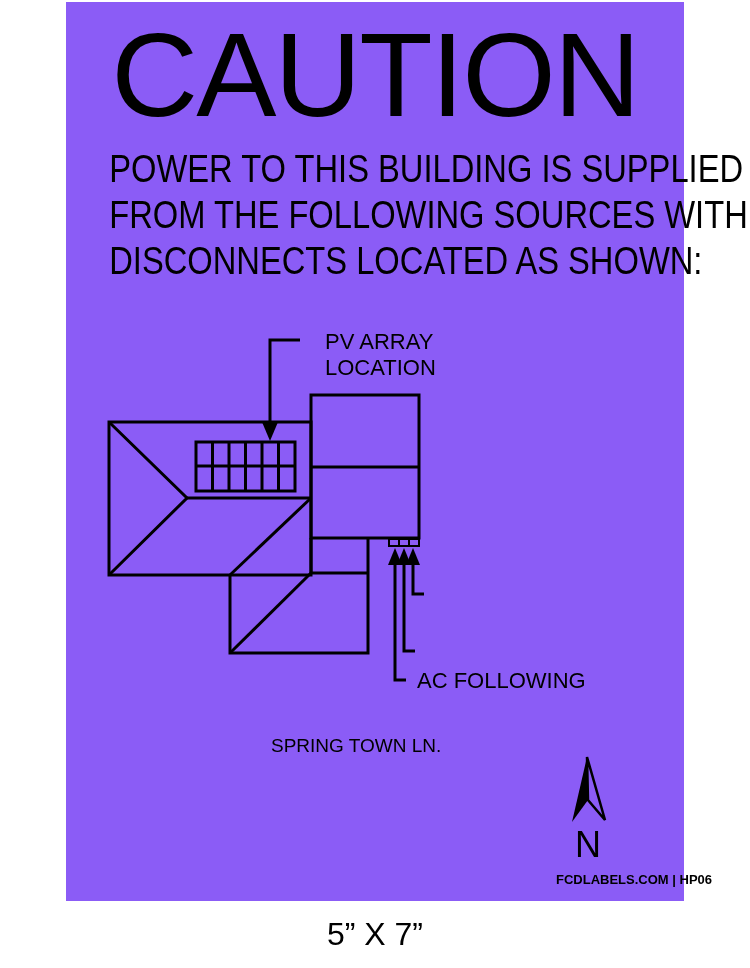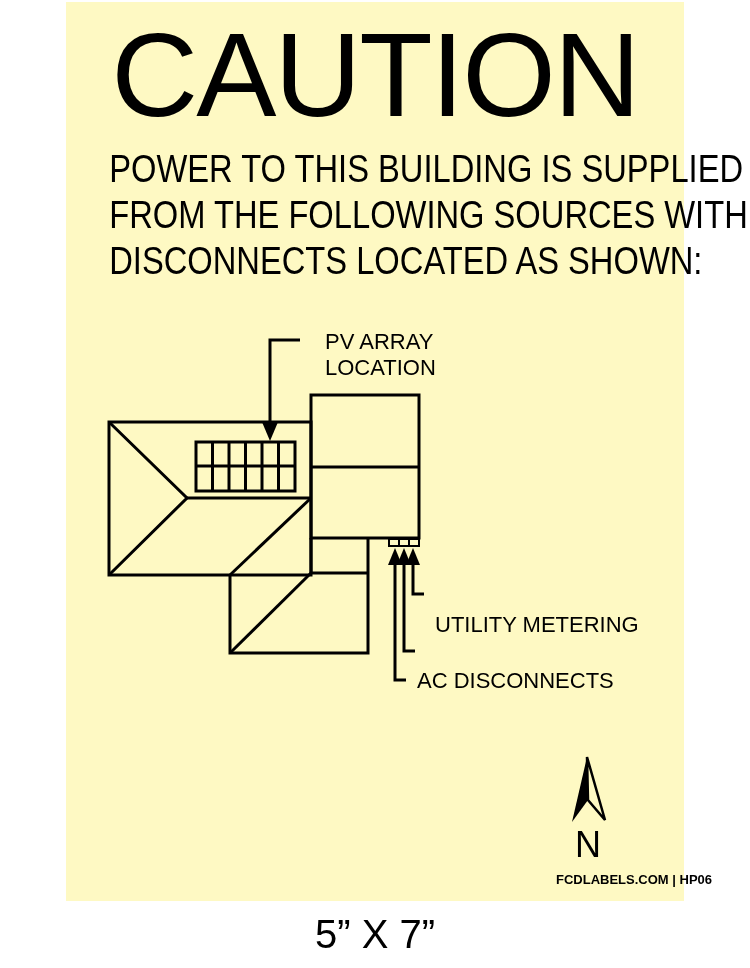--- a/index.html
+++ b/index.html
@@ -1,27 +1,27 @@
 <!DOCTYPE html>
 <html><head>
 <meta charset="utf-8">
 <style>
   html, body { margin:0; padding:0; background:#ffffff; }
   body { width:750px; height:968px; position:relative; overflow:hidden; font-family:"Liberation Sans", sans-serif; }
-  .sign { position:absolute; left:66px; top:2px; width:618px; height:899px; background:#fef9c3; }
+  .sign { position:absolute; left:66px; top:2px; width:618px; height:899px; background:#8b5cf6; }
   .t { position:absolute; color:#000; white-space:nowrap; font-family:"Liberation Sans", sans-serif; }
   .title { left:0; width:618px; top:8px; text-align:center; font-size:118px; line-height:130px; letter-spacing:-2px; transform:scaleX(1.02); }
   .subtitle { left:0; width:618px; text-align:center; font-size:38px; line-height:46px; transform:scaleX(0.86); transform-origin:center; }
   .lbl { font-size:22px; line-height:26px;margin-left:9px; }
   .street { font-size:19px; }
   .logo-box { position:absolute; left:22px; top:790px; width:190px; height:90px; border:3px solid #000; }
   .logo-text { position:absolute; left:0; width:190px; text-align:center; font-size:30px; line-height:34px; transform:scaleX(0.92); }
   .north-n { font-size:36px; }
   .footer { font-size:13px; font-weight:bold;margin-left:46px; }
-  .size { position:absolute; left:0; width:750px; top:912px; text-align:center; font-size:40px; line-height:44px; color:#000; }
+  .size { position:absolute; left:0; width:750px; top:912px; text-align:center; font-size:32px; line-height:44px; color:#000; }
   svg { position:absolute; left:0; top:0; }
 </style>
 </head>
 <body>
 
 <div class="sign">
   <div class="t title">CAUTION</div>
   <div class="t subtitle" style="top:144px;">POWER TO THIS BUILDING IS SUPPLIED</div>
   <div class="t subtitle" style="top:190px;">FROM THE FOLLOWING SOURCES WITH</div>
   <div class="t subtitle" style="top:236px;">DISCONNECTS LOCATED AS SHOWN:</div>
@@ -67,22 +67,22 @@
       <polygon points="340,563 354,563 347,546"></polygon>
 
       <polygon points="521,755 506,820 522,798"></polygon>
       <polygon points="521,755 539,818 522,798" fill="none" stroke="#000" stroke-width="2.5" stroke-linejoin="miter"></polygon>
     </g>
   </svg>
 
   <div class="t lbl" style="left:250px; top:327px;">PV ARRAY</div>
   <div class="t lbl" style="left:250px; top:353px;">LOCATION</div>
 
-  <div class="t lbl" style="left:360px; top:610px;">UTILITY METERING</div>
-  <div class="t lbl" style="left:342px; top:666px;">AC DISCONNECTS</div>
+  <div class="t lbl" style="left:342px; top:666px;">AC FOLLOWING</div>
 
+  <div class="t street" style="left:205px; top:733px;">SPRING TOWN LN.</div>
 
 
   <div class="t north-n" style="left:509px; top:822px;">N</div>
   <div class="t footer" style="left:444px; top:870px;">FCDLABELS.COM | HP06</div>
 </div>
 
 <div class="size">5” X 7”</div>
 
 </body></html>

